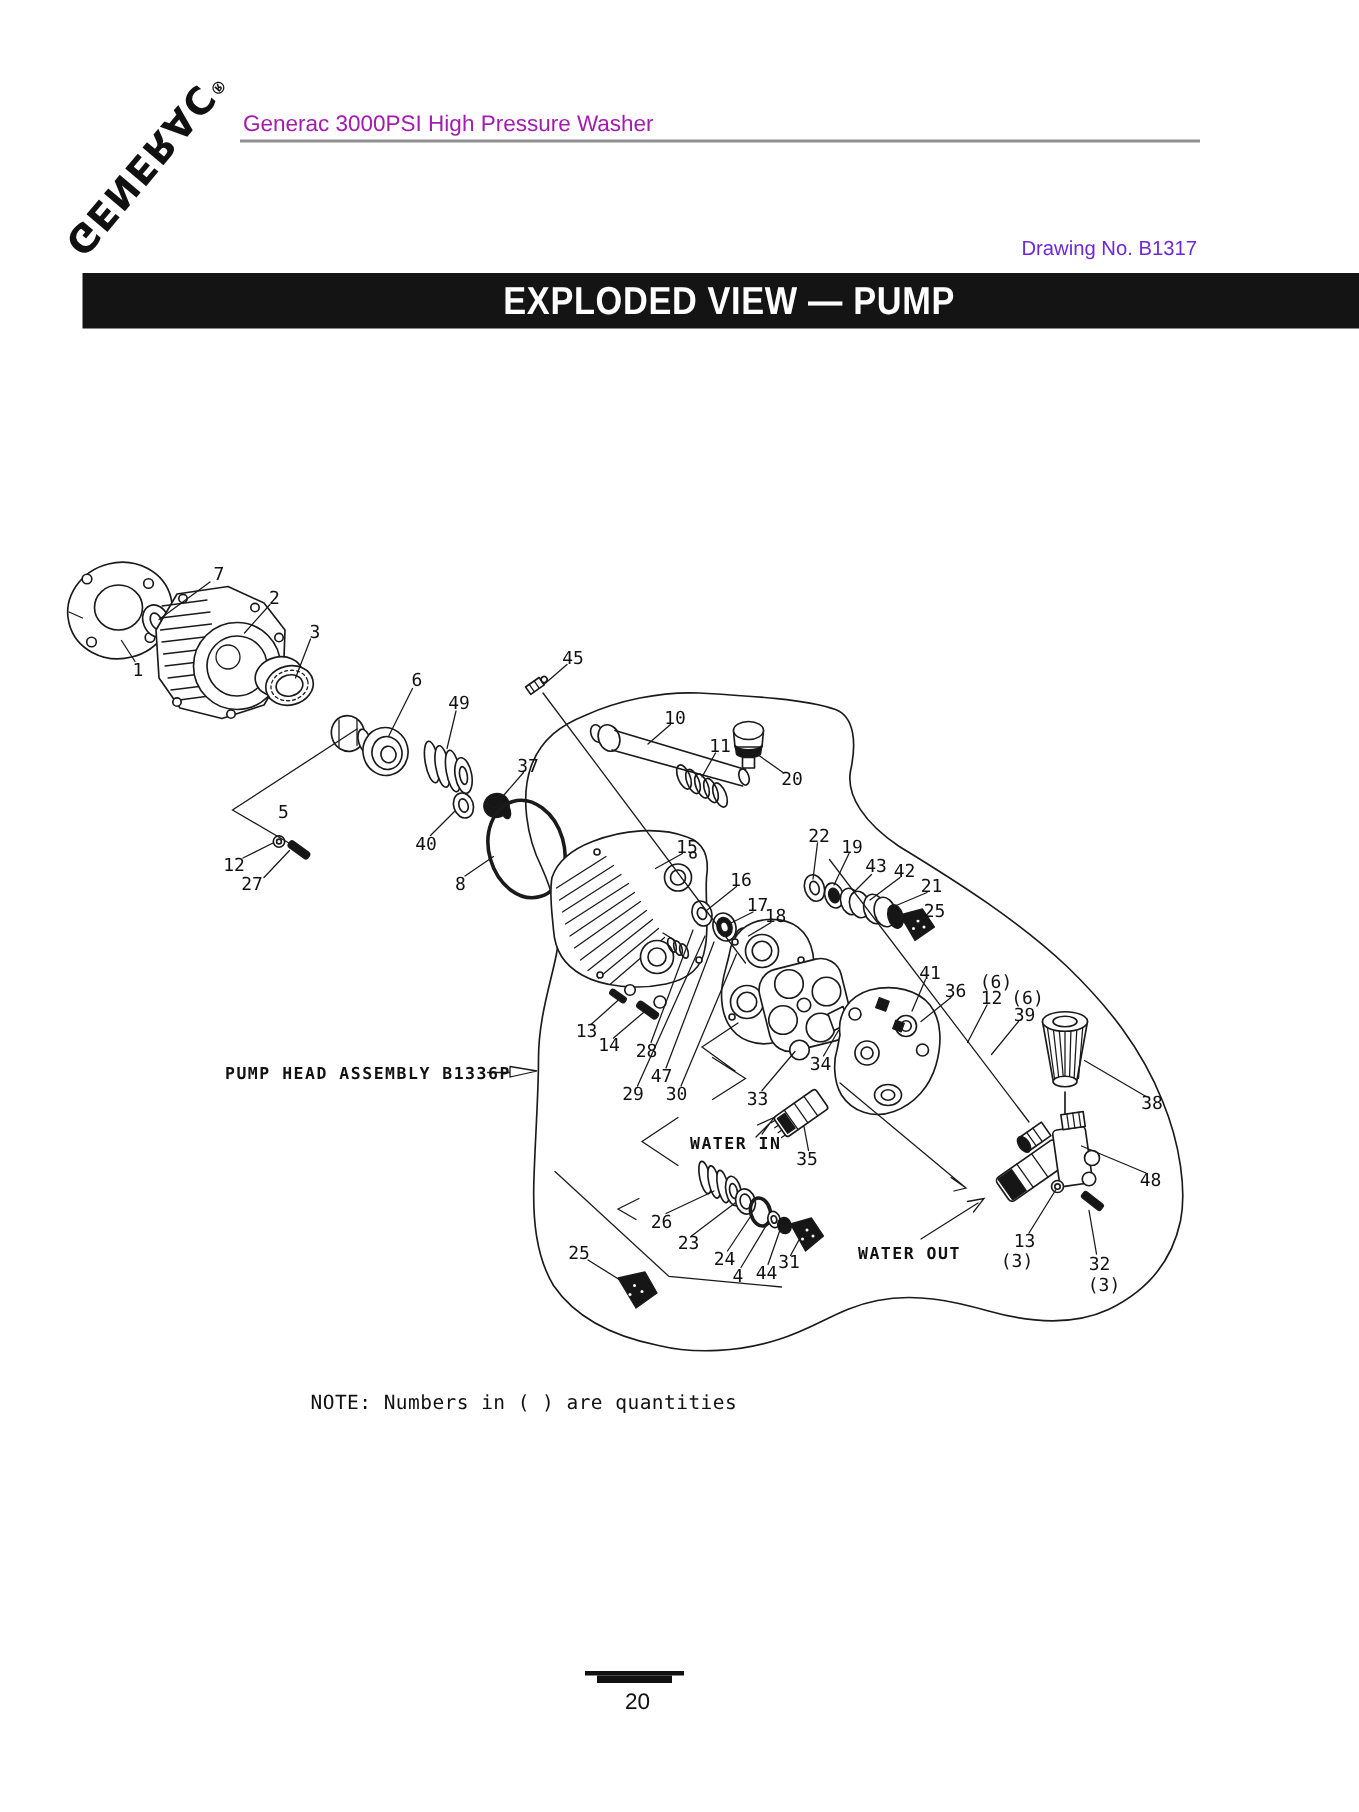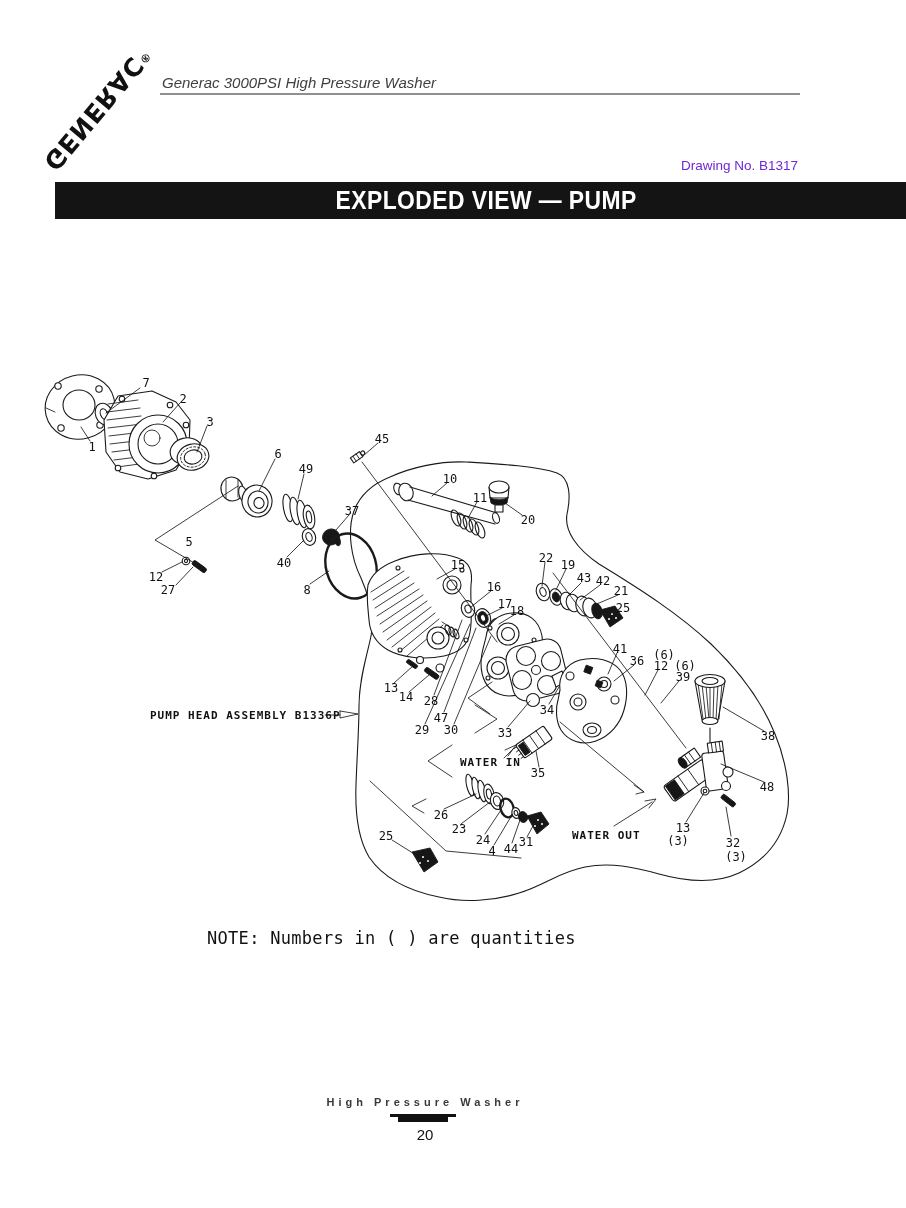--- a/index.html
+++ b/index.html
@@ -5,21 +5,21 @@
   html,body { margin:0; padding:0; background:#fff; }
   .page { position:relative; width:906px; height:1208px; background:#ffffff;
           font-family:"Liberation Sans", sans-serif; overflow:hidden; }
 
   .logo { position:absolute; left:60px; top:176px; transform-origin:0 0;
           transform:rotate(-50deg) scaleY(-1);
           font-family:"DejaVu Sans", sans-serif; font-weight:bold;
           font-size:25px; letter-spacing:1px; color:#111; white-space:nowrap; }
   .logo .reg { font-size:11px; vertical-align:9px; }
 
-  .header-title { position:absolute; left:162px; top:74px; font-size:15px; color:#404040;font-style:italic; }
+  .header-title { position:absolute; left:162px; top:74px; font-size:15px; color:#a21caf; }
   .header-rule  { position:absolute; left:160px; top:93px; width:640px; height:2px; background:#8f8f8f; }
   .drawing-no   { position:absolute; left:498px; top:158px; width:300px; text-align:right;
                   font-size:13.5px; color:#6d28d9; }
 
   .banner { position:absolute; left:55px; top:182px; width:863px; height:37px;
             background:#141414; display:flex; align-items:center; justify-content:center; }
   .banner-text { color:#ffffff; font-weight:bold; font-size:26px; letter-spacing:0.5px;
                  transform:scaleX(0.88); white-space:nowrap; }
 
   svg.diagram { position:absolute; left:0; top:0; }
@@ -27,21 +27,21 @@
   .ln    { stroke:#1a1a1a; stroke-width:1.1; fill:none; stroke-linecap:round; stroke-linejoin:round; }
   .thin  { stroke:#1a1a1a; stroke-width:0.85; fill:none; stroke-linecap:round; }
   .thick { stroke:#1a1a1a; stroke-width:2.4; fill:none; }
   .fw    { stroke:#1a1a1a; stroke-width:1.1; fill:#ffffff; stroke-linejoin:round; }
   .fd    { stroke:#1a1a1a; stroke-width:0.9; fill:#161616; stroke-linejoin:round; }
   .callout  { font-family:"DejaVu Sans Mono", monospace; font-size:12px; fill:#111; text-anchor:middle; }
   .cadlabel { font-family:"DejaVu Sans Mono", monospace; font-size:11px; font-weight:bold;
               fill:#111; letter-spacing:1px; }
 
   .note { position:absolute; left:207px; top:928px; font-family:"DejaVu Sans Mono", monospace;
-          font-size:17px; letter-spacing:0.3px; color:#111; }
+          font-size:13px; letter-spacing:0.3px; color:#111; }
 
   .footer-title { position:absolute; left:125px; top:1096px; width:600px; text-align:center;
                   font-size:11px; font-weight:bold; letter-spacing:4px; color:#3a3a3a; }
   .footer-bar-top  { position:absolute; left:390px; top:1114px; width:66px; height:3px; background:#111; }
   .footer-bar-main { position:absolute; left:398px; top:1117px; width:50px; height:5px; background:#111; }
   .footer-page  { position:absolute; left:125px; top:1126px; width:600px; text-align:center;
                   font-size:15px; color:#111; }
 </style>
 </head>
 <body>
@@ -446,17 +446,16 @@
         <text x="767" y="790.5" class="callout">48</text>
         <text x="683" y="831.5" class="callout">13</text>
         <text x="678" y="844.5" class="callout">(3)</text>
         <text x="733" y="846.5" class="callout">32</text>
         <text x="736" y="860.5" class="callout">(3)</text>
       </g>
   </svg>
 
   <div class="note">NOTE: Numbers in (  ) are quantities</div>
 
-  <div class="footer-title">High Pressure Washer</div>
   <div class="footer-bar-top"></div>
   <div class="footer-bar-main"></div>
   <div class="footer-page">20</div>
 </div>
 
 </body></html>

